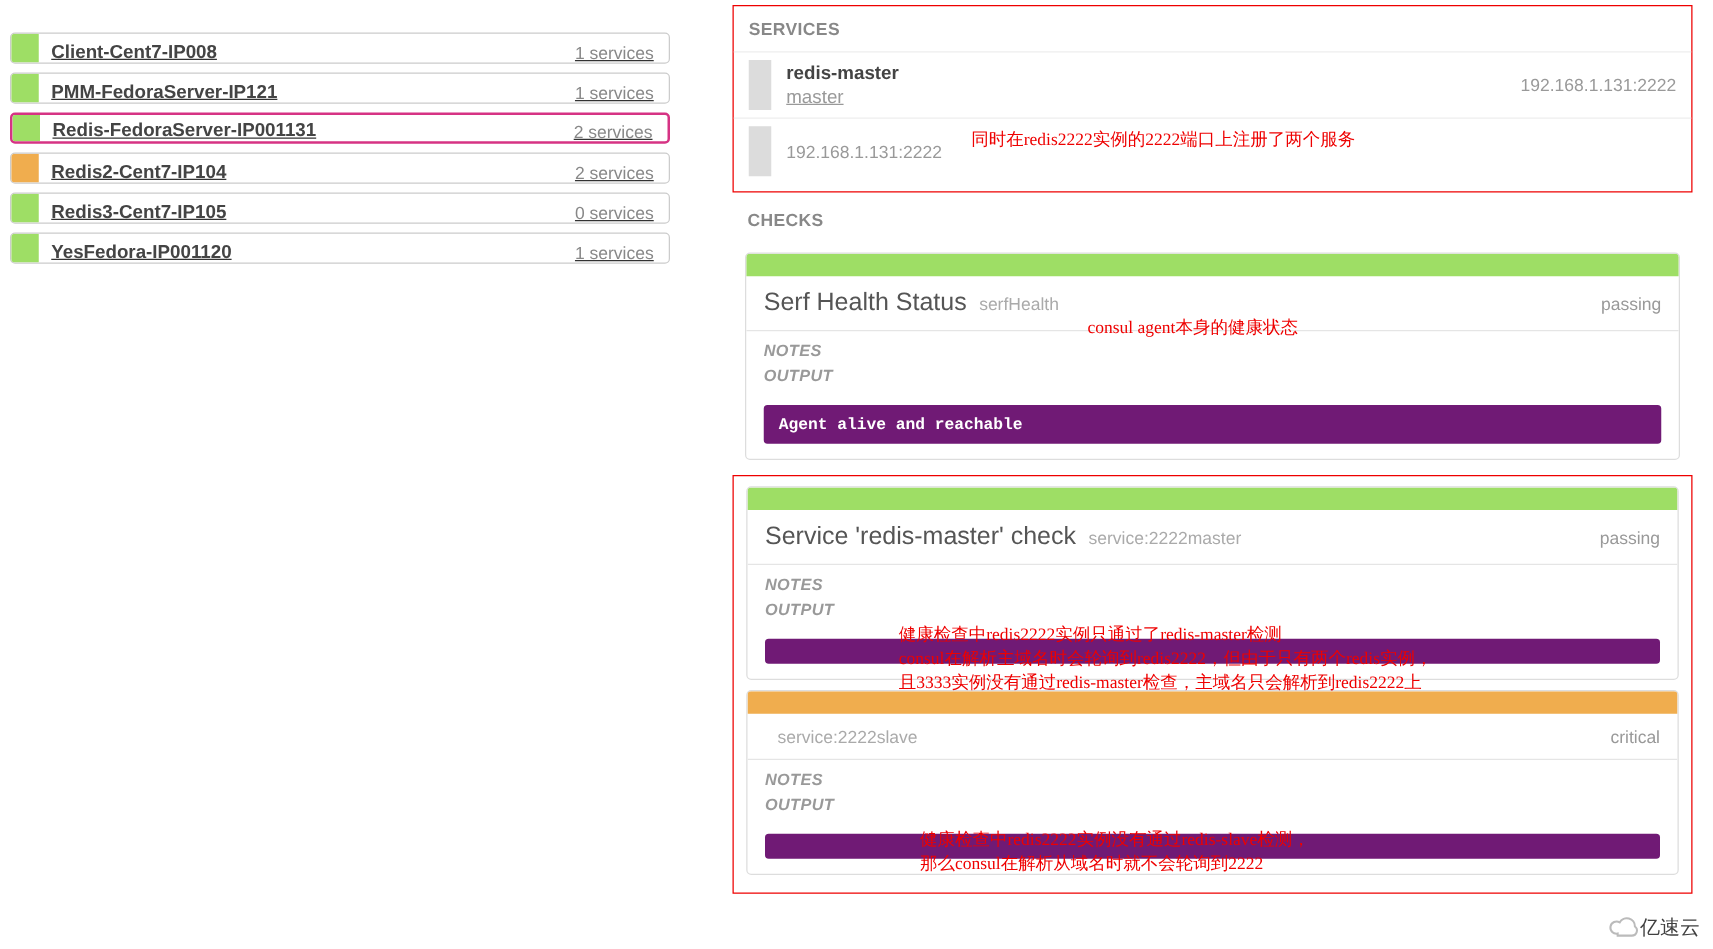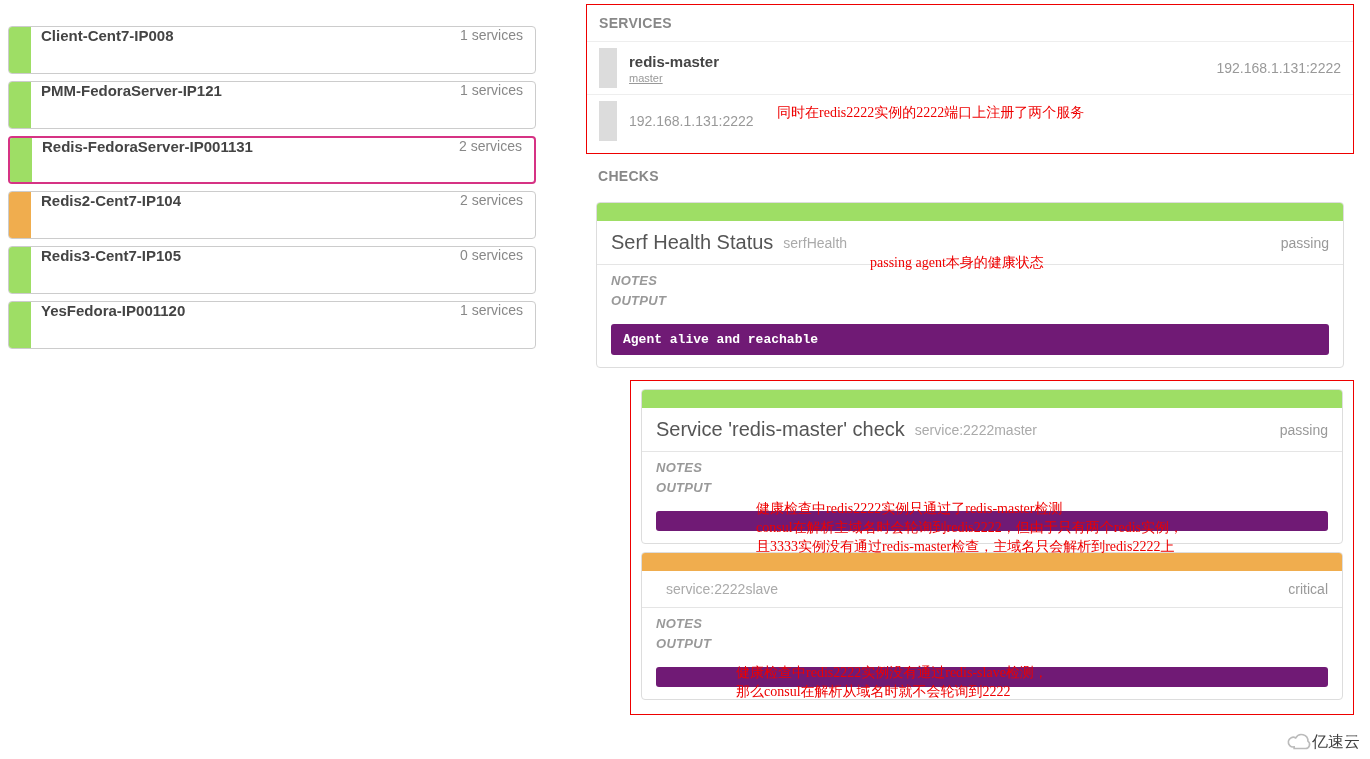--- a/index.html
+++ b/index.html
@@ -15,27 +15,28 @@
   }
   .left-panel {
     position: absolute;
     left: 8px;
     top: 0;
     width: 528px;
   }
   .node-list { margin-top: 26px; }
   .node-item {
     display: flex;
-    align-items: flex-start;
+    align-items: flex-end;
     border: 1px solid #ccc;
     border-radius: 4px;
     margin-bottom: 7px;
-    height: 48px;
+    height: 25px;
     background: #fff;
     overflow: hidden;
+    text-decoration: underline;
   }
   .node-item.selected {
     border: 2px solid #d63384;
   }
   .node-color {
     width: 22px;
     height: 100%;
     flex-shrink: 0;
   }
   .c-green { background: #9ede65; }
@@ -61,21 +62,20 @@
   }
   .red-box1 {
     border: 1.5px solid #e00;
     margin-top: 4px;
     padding-bottom: 6px;
   }
   .red-box2 {
     border: 1.5px solid #e00;
     margin-top: 12px;
     padding-bottom: 6px;
-    margin-left: 44px;
   }
   .section-header {
     color: #888;
     font-weight: 600;
     font-size: 14px;
     padding: 10px 12px 10px 12px;
     letter-spacing: 0.3px;
   }
   .service-row {
     display: flex;
@@ -85,21 +85,21 @@
   }
   .service-bar {
     width: 18px;
     height: 40px;
     background: #dcdcdc;
     margin-right: 12px;
     flex-shrink: 0;
   }
   .service-info { flex: 1; }
   .service-name { font-weight: 600; color: #444; font-size: 15px; }
-  .service-tag { color: #999; font-size: 11px; margin-top: 2px; text-decoration: underline; }
+  .service-tag { color: #999; font-size: 15px; margin-top: 2px; text-decoration: underline; }
   .service-addr { color: #999; font-size: 14px; }
 
   .check-card {
     margin: 8px 10px;
     border: 1px solid #ddd;
     border-radius: 4px;
     overflow: hidden;
     background: #fff;
   }
   .check-bar { height: 18px; }
@@ -261,22 +261,22 @@
       <div class="check-meta">
         <div class="meta-label">NOTES</div>
         <div class="meta-label">OUTPUT</div>
       </div>
       <div class="output-box empty"></div>
     </div>
   </div>
 </div>
 
 <div class="annotation" style="left:777px; top:104px;">同时在redis2222实例的2222端口上注册了两个服务</div>
-<div class="annotation" style="left:870px; top:254px;">passing agent本身的健康状态</div>
-<div class="annotation" style="left:756px; top:500px;">
+<div class="annotation" style="left:870px; top:254px;">consul agent本身的健康状态</div>
+<div class="annotation" style="left:719px; top:500px;">
   <div>健康检查中redis2222实例只通过了redis-master检测</div>
   <div>consul在解析主域名时会轮询到redis2222，但由于只有两个redis实例，</div>
   <div>且3333实例没有通过redis-master检查，主域名只会解析到redis2222上</div>
 </div>
 <div class="annotation" style="left:736px; top:664px;">
   <div>健康检查中redis2222实例没有通过redis-slave检测，</div>
   <div>那么consul在解析从域名时就不会轮询到2222</div>
 </div>
 
 <div class="watermark">

